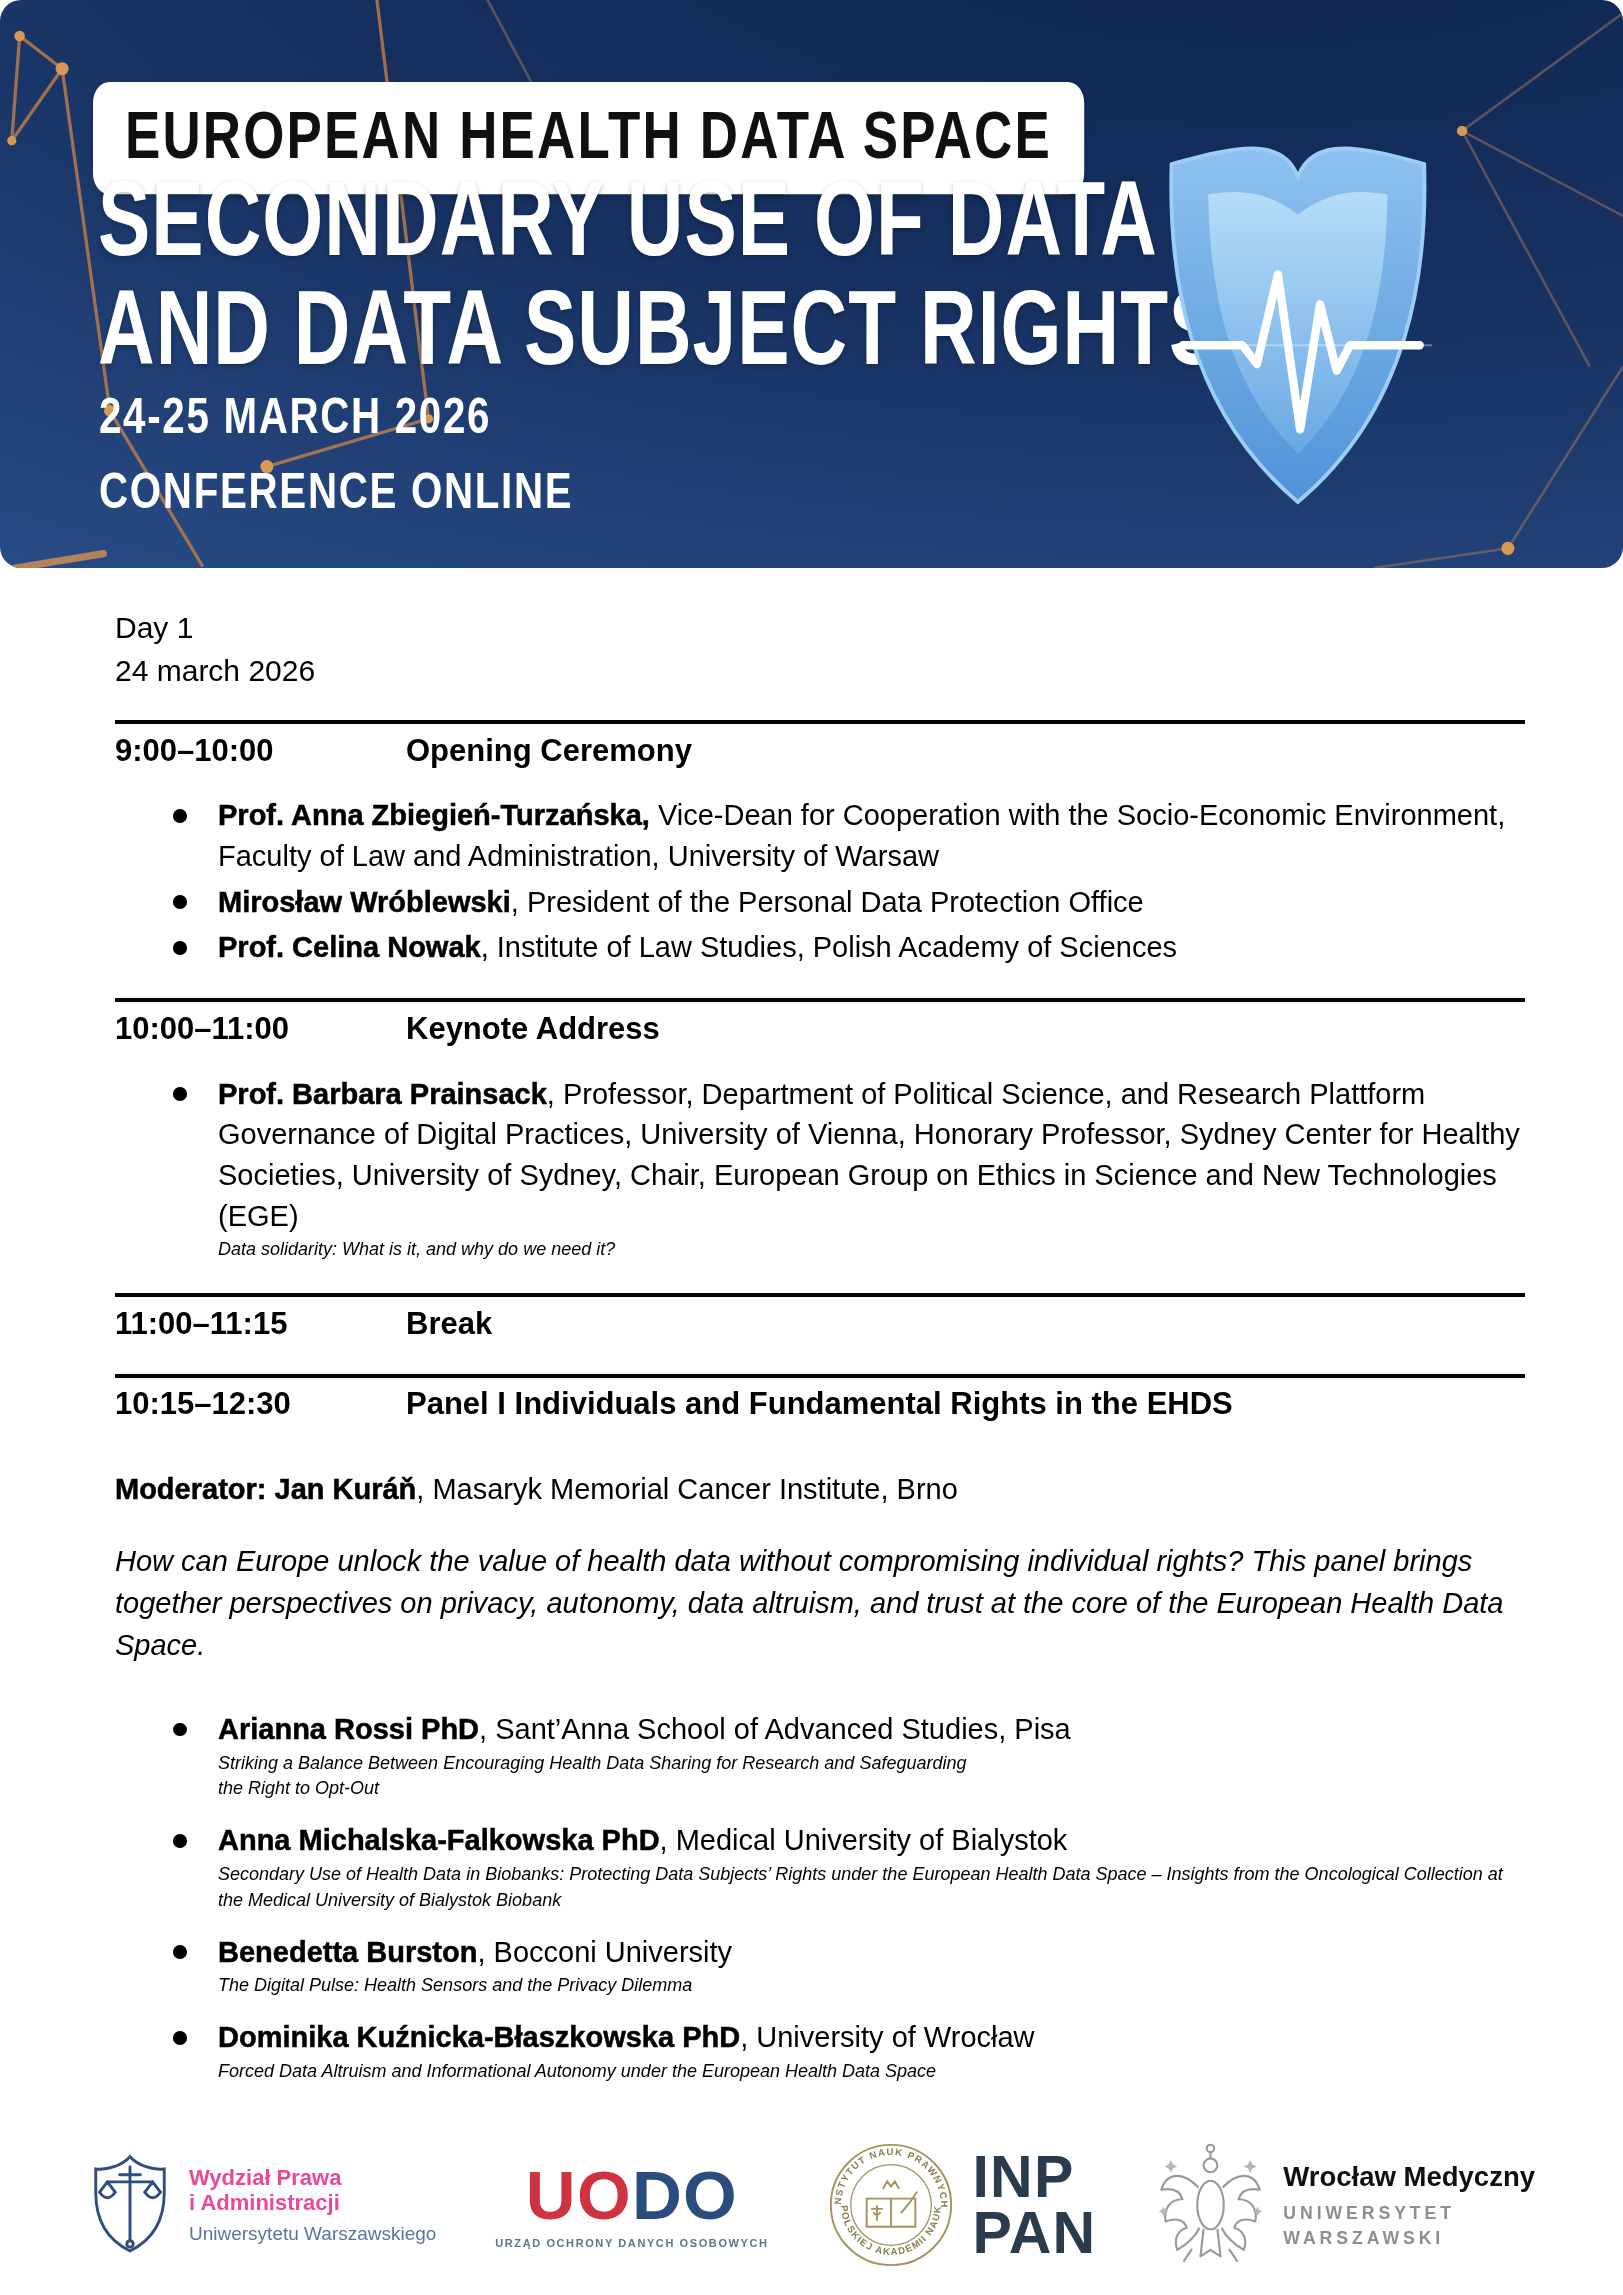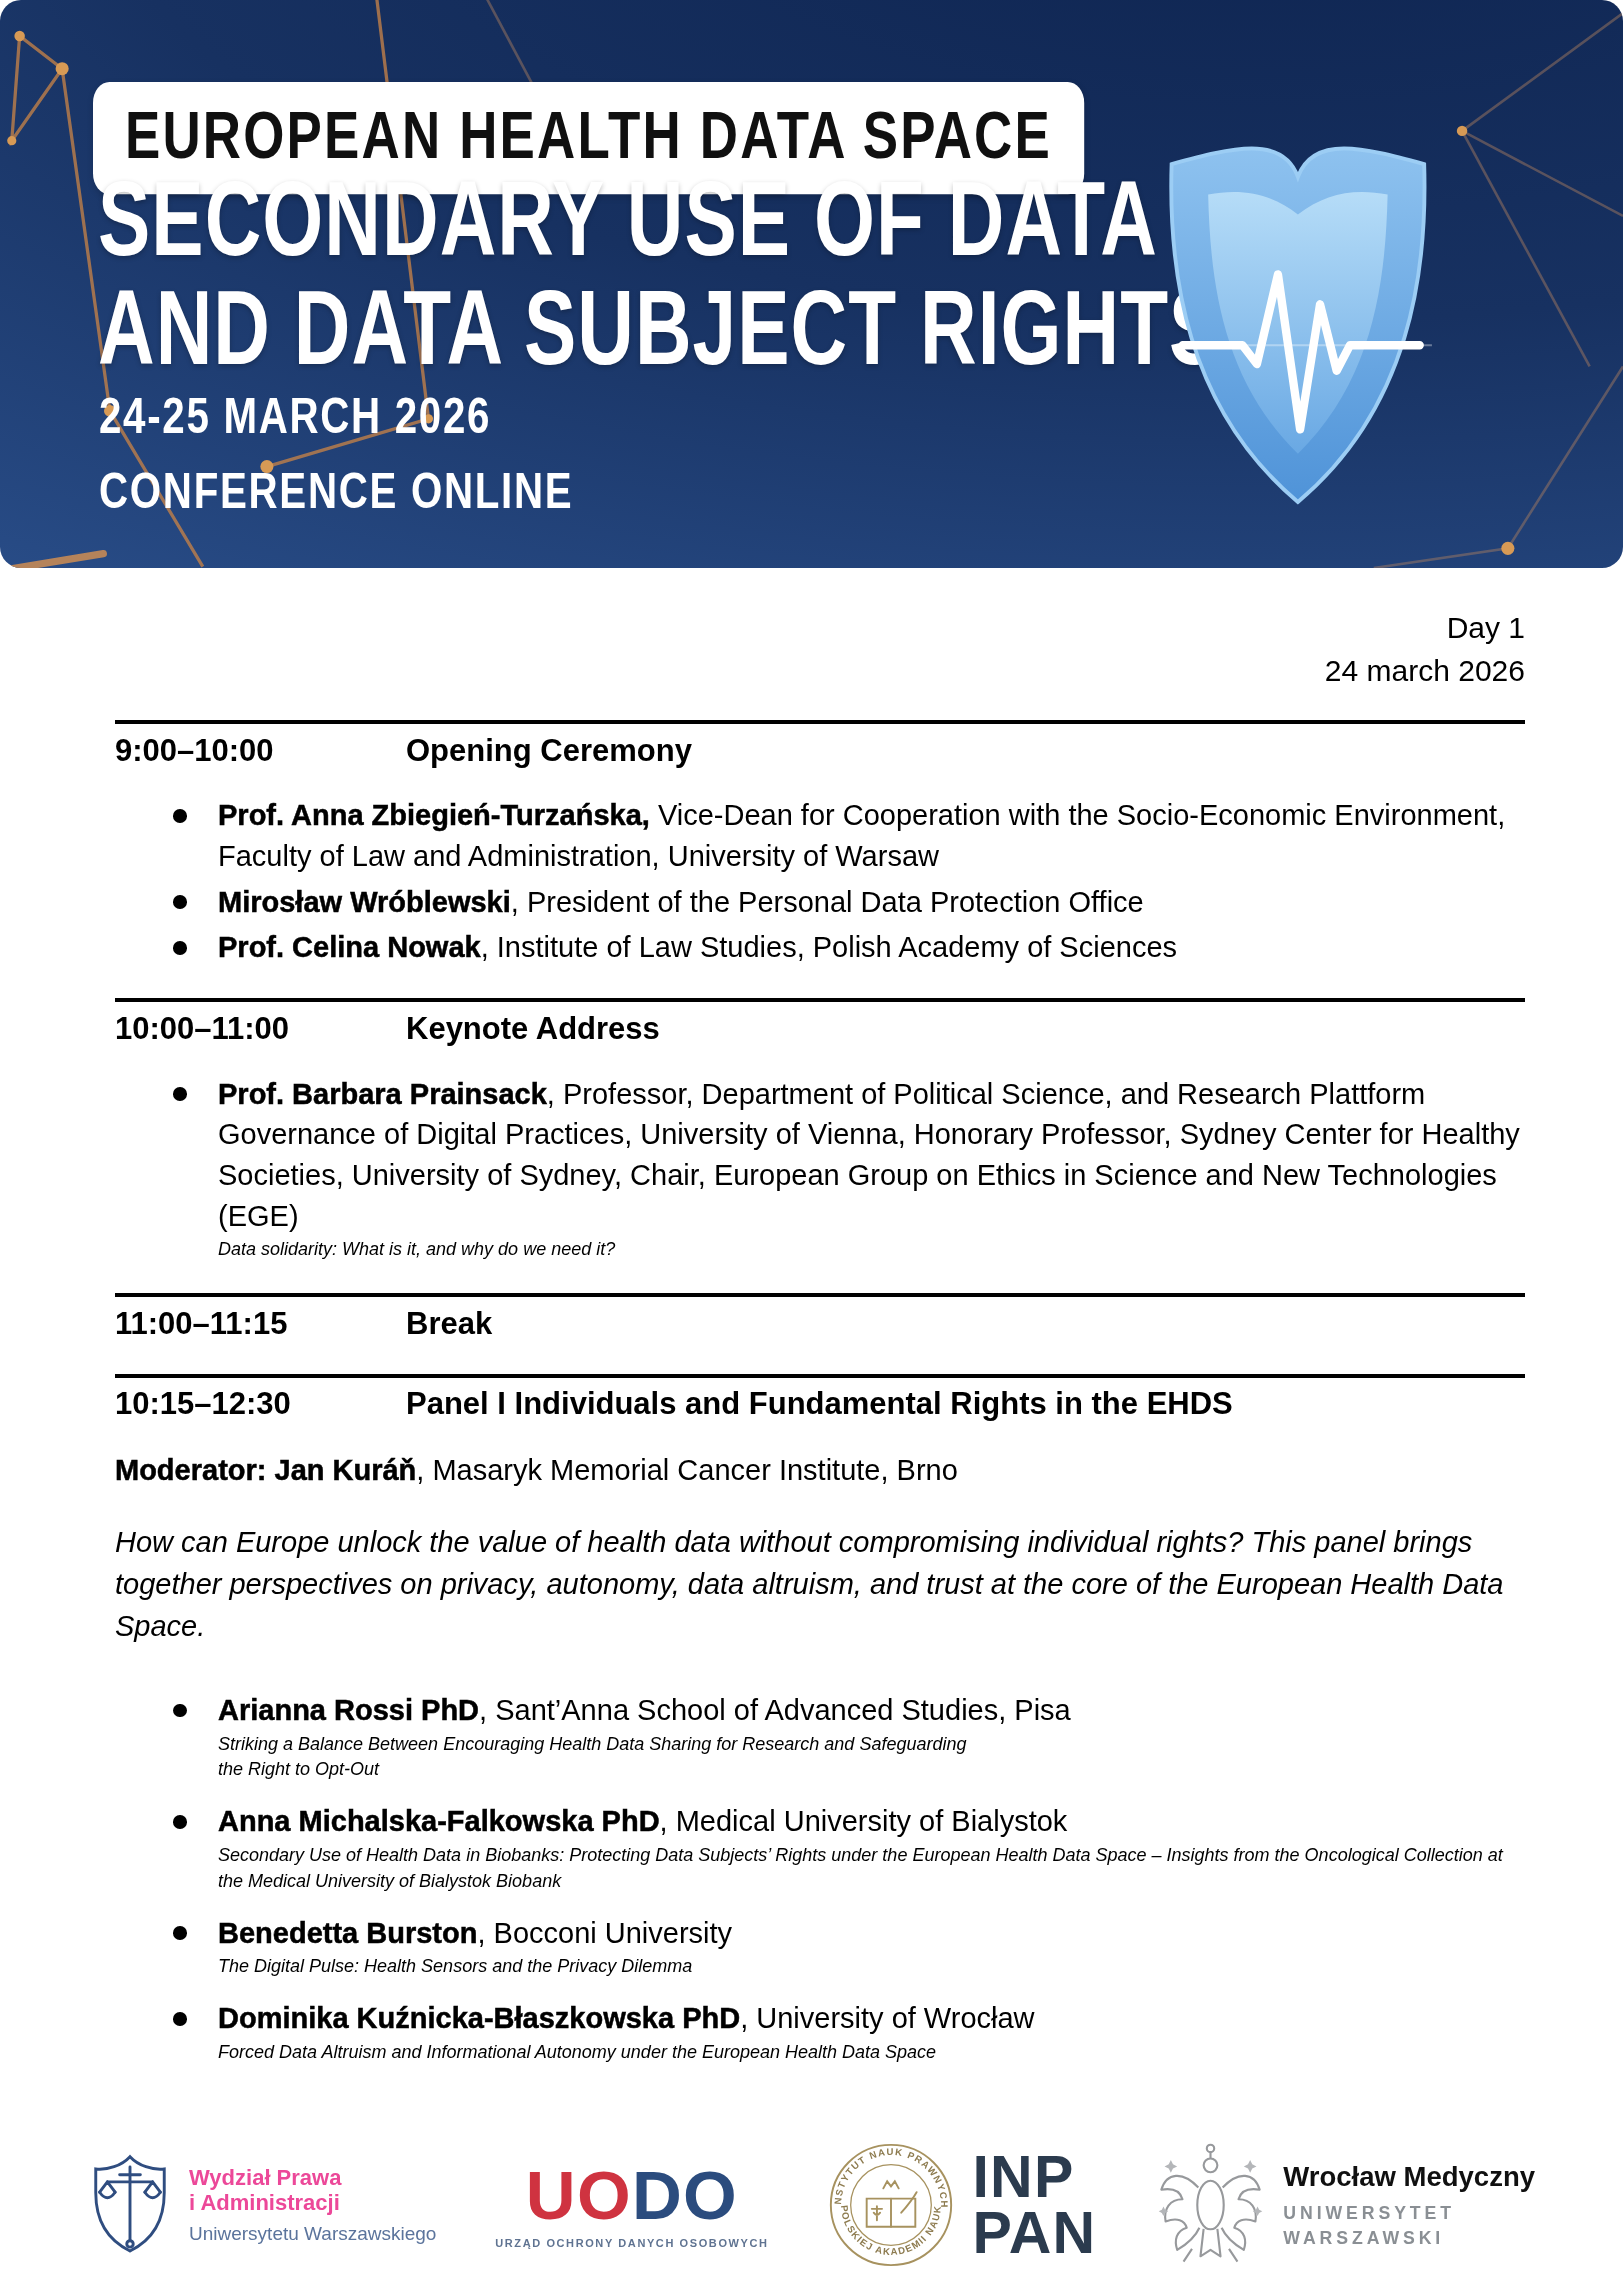--- a/index.html
+++ b/index.html
@@ -29,36 +29,36 @@
   }
   .banner-date,.banner-mode{
     position:absolute;left:99px;color:#fff;font-weight:700;font-size:48px;
     letter-spacing:2px;white-space:nowrap;transform:scale(.84,1.05);transform-origin:left top;
   }
   .banner-date{top:387px;}
   .banner-mode{top:462px;}
   .shield-wrap{position:absolute;left:1080px;top:106px;width:438px;height:432px;}
   
   .content{padding:0 98px 0 115px;}
-  .day-head{margin:39px 0 0;text-align:right;font-size:30px;line-height:1.42;}
+  .day-head{margin:39px 0 0;text-align:left;font-size:30px;line-height:1.42;}
   .sess{border-top:4.6px solid #000;margin-top:30px;padding-top:7.9px;}
   .sess.first{margin-top:27.5px;}
   .session-row{display:flex;font-size:31px;font-weight:700;line-height:1.25;}
   .session-row .time{flex:0 0 291px;}
   ul.speakers{list-style:none;margin:25px 0 0;padding:0;}
   ul.speakers li{position:relative;padding-left:103px;margin:0 0 5.2px;line-height:1.4;}
   ul.speakers li::before{
     content:"";position:absolute;left:58px;top:13.7px;width:13.7px;height:13.7px;
     border-radius:50%;background:#000;
   }
   .name{font-weight:700;-webkit-text-stroke:0.5px #000;}
   .aff{font-weight:400;}
   .talk{font-style:italic;white-space:pre-line;font-size:18px;line-height:1.42;margin-top:1.3px;}
   ul.panel-list li{margin-bottom:18.3px;}
-  .moderator{margin:26px 0 0;line-height:1.4;}
+  .moderator{margin:45px 0 0;line-height:1.4;}
   .moderator .mod-bold{font-weight:700;-webkit-text-stroke:0.5px #000;}
   .desc{margin:30px 0 0;font-style:italic;line-height:1.45;}
   ul.speakers.panel{margin-top:43px;}
   
   .footer{
     position:absolute;left:0;right:0;bottom:19.6px;height:141px;
     display:flex;align-items:center;justify-content:space-between;padding:0 88px;
   }
   .logo{display:flex;align-items:center;gap:17px;}
   .wpia-text .wl1{font-size:22px;font-weight:700;color:#ec4899;line-height:1.15;}

